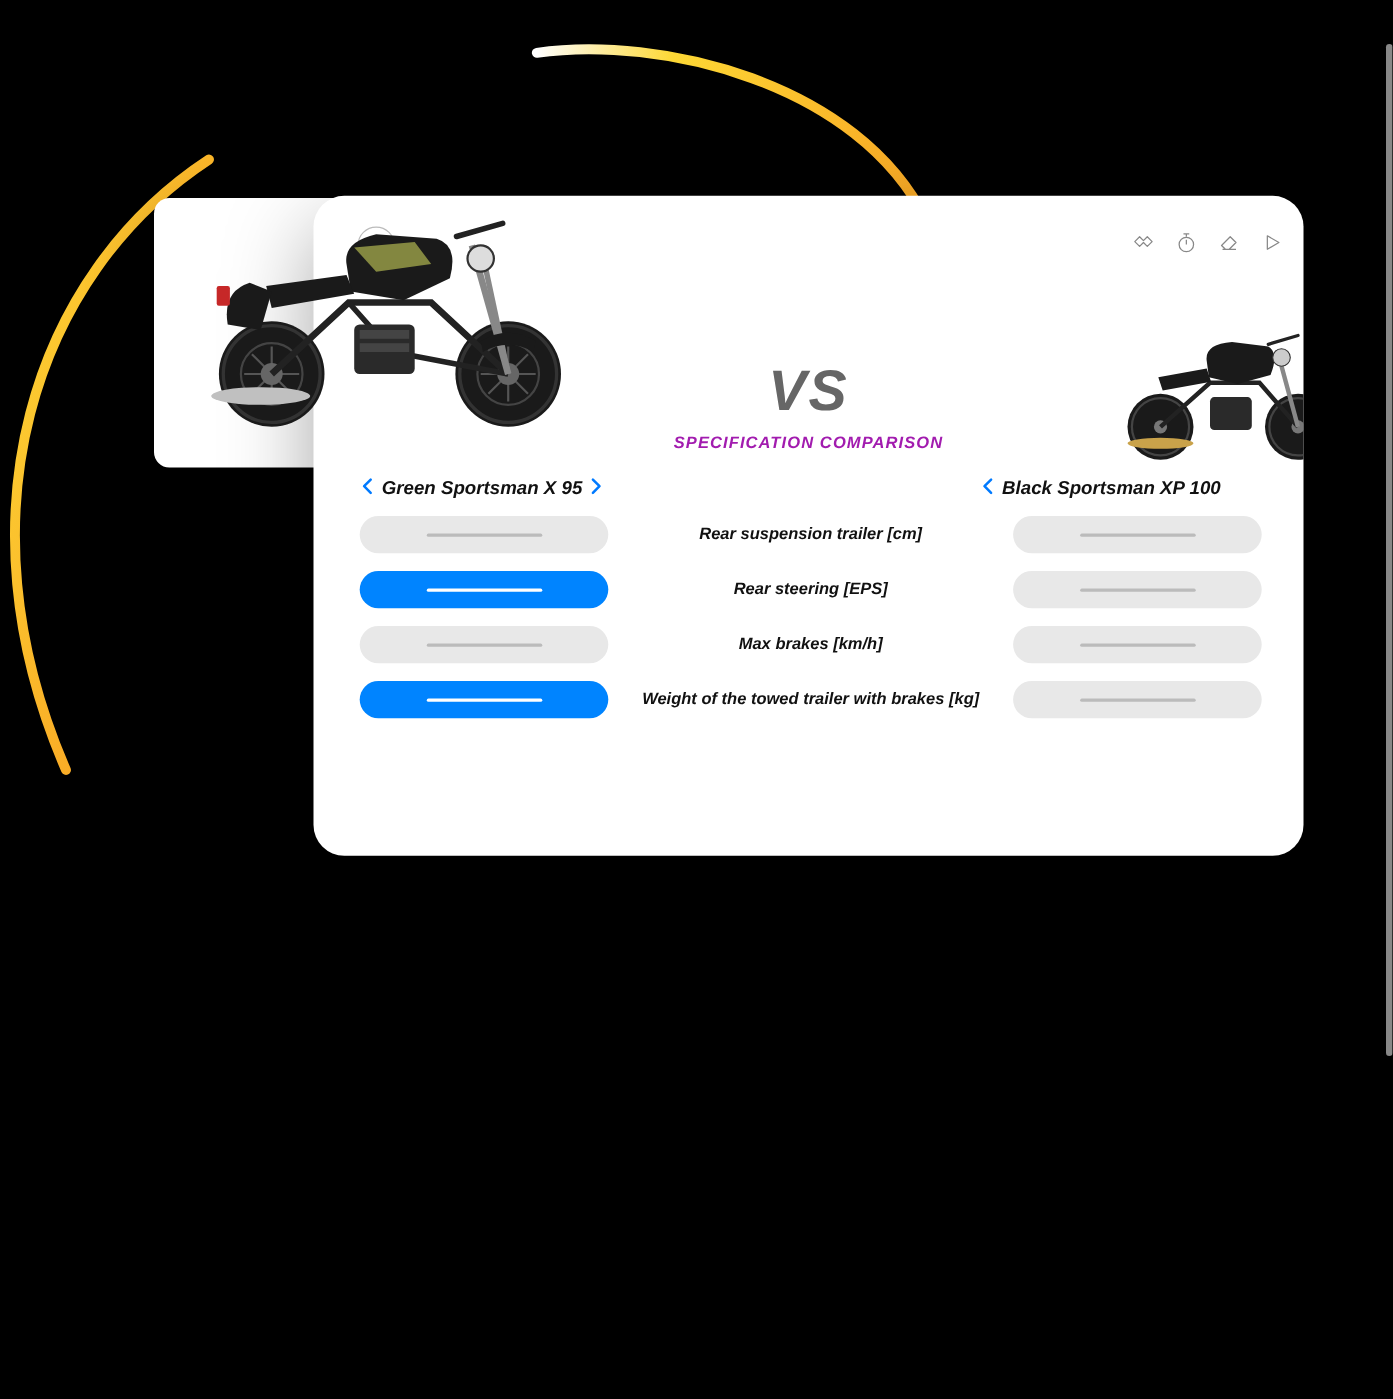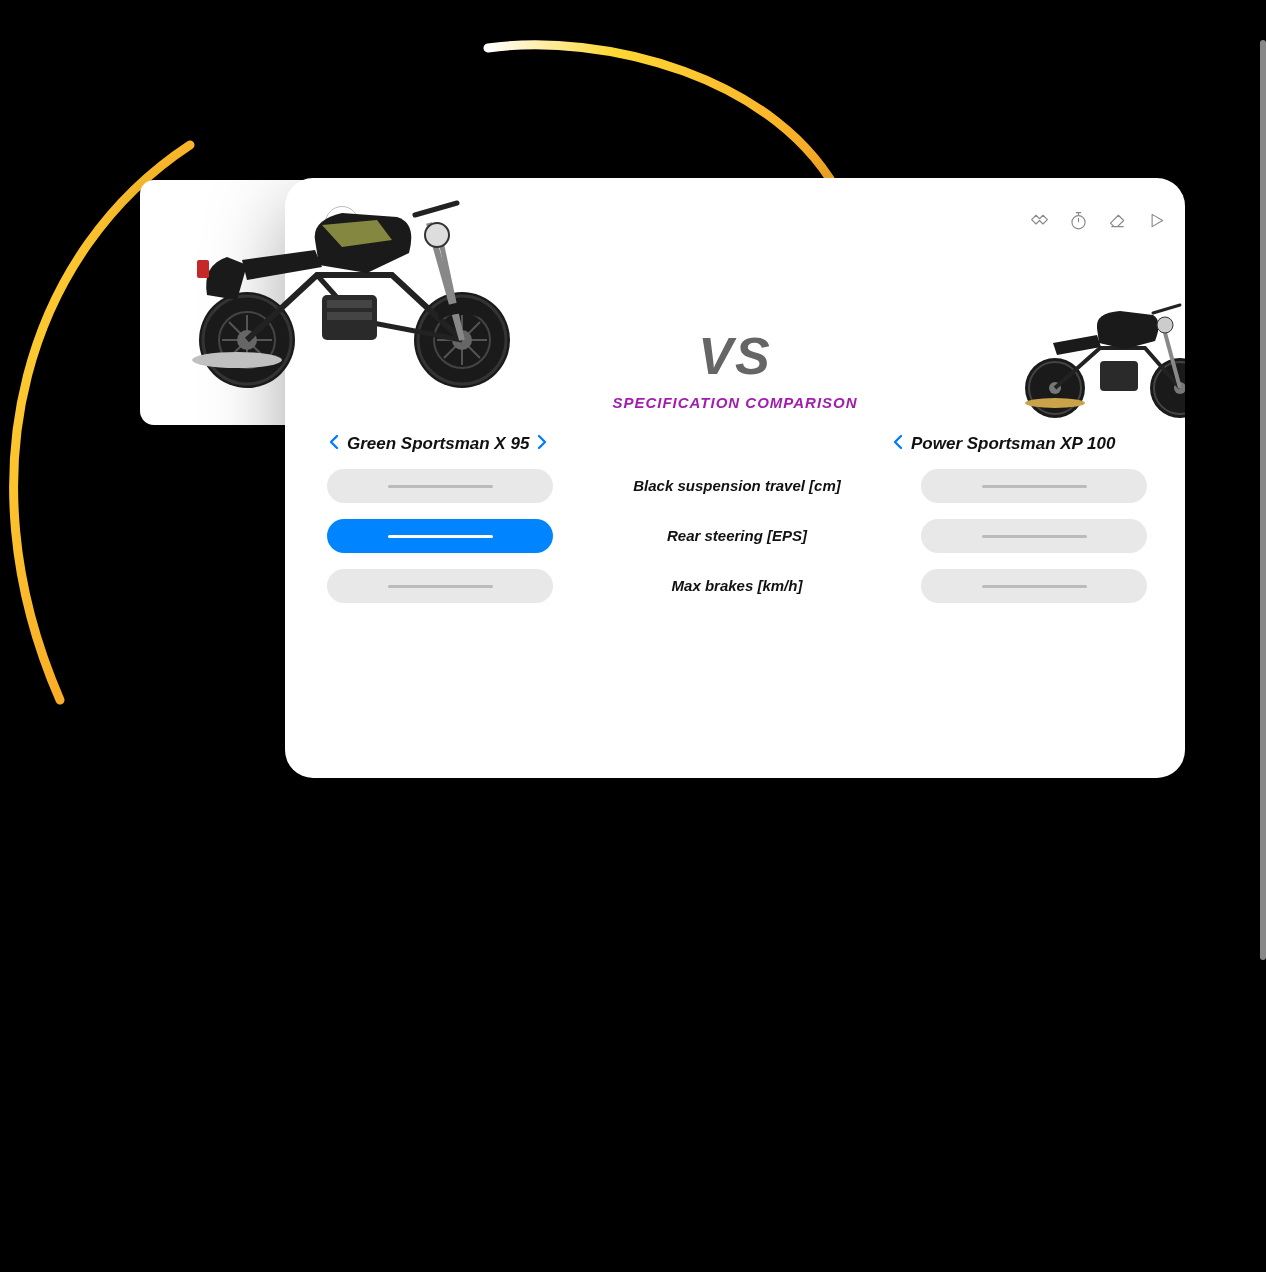--- a/index.html
+++ b/index.html
@@ -366,29 +366,29 @@
         </svg>
     </span>
   </div>
 
   <div class="product-name-row product-right">
     <span class="chevron">
       <svg width="10" height="16" viewBox="0 0 10 16">
           <path d="M 8 2 L 2 8 L 8 14" stroke="#007aff" stroke-width="2.3" fill="none" stroke-linecap="round" stroke-linejoin="round"></path>
         </svg>
     </span>
-    <span class="product-name">Power Sportsman XP 100</span>
+    <span class="product-name">Black Sportsman XP 100</span>
   </div>
 
   <div class="spec-container" id="spec-container">
       <div class="spec-row">
         <div class="pill pill-grey">
           <div class="pill-inner"></div>
         </div>
-        <div class="spec-label">Black suspension travel [cm]</div>
+        <div class="spec-label">Rear suspension trailer [cm]</div>
         <div class="pill pill-grey">
           <div class="pill-inner"></div>
         </div>
       </div>
       <div class="spec-row">
         <div class="pill pill-blue">
           <div class="pill-inner"></div>
         </div>
         <div class="spec-label">Rear steering [EPS]</div>
         <div class="pill pill-grey">
@@ -397,19 +397,28 @@
       </div>
       <div class="spec-row">
         <div class="pill pill-grey">
           <div class="pill-inner"></div>
         </div>
         <div class="spec-label">Max brakes [km/h]</div>
         <div class="pill pill-grey">
           <div class="pill-inner"></div>
         </div>
       </div>
+      <div class="spec-row">
+        <div class="pill pill-blue">
+          <div class="pill-inner"></div>
+        </div>
+        <div class="spec-label">Weight of the towed trailer with brakes [kg]</div>
+        <div class="pill pill-grey">
+          <div class="pill-inner"></div>
+        </div>
+      </div>
     </div>
 
 </div>
 
 <div class="scrollbar-track">
   <div class="scrollbar-thumb"></div>
 </div>
 
 </body></html>

